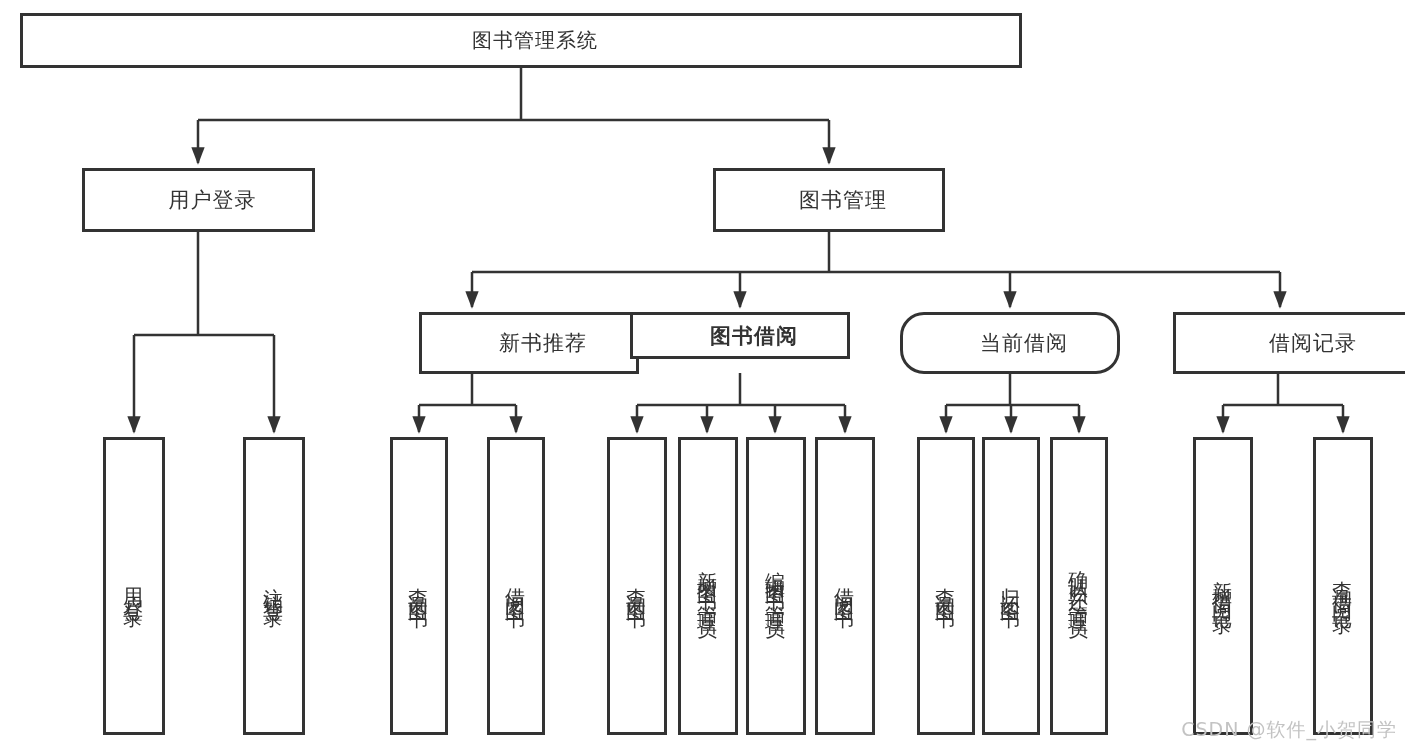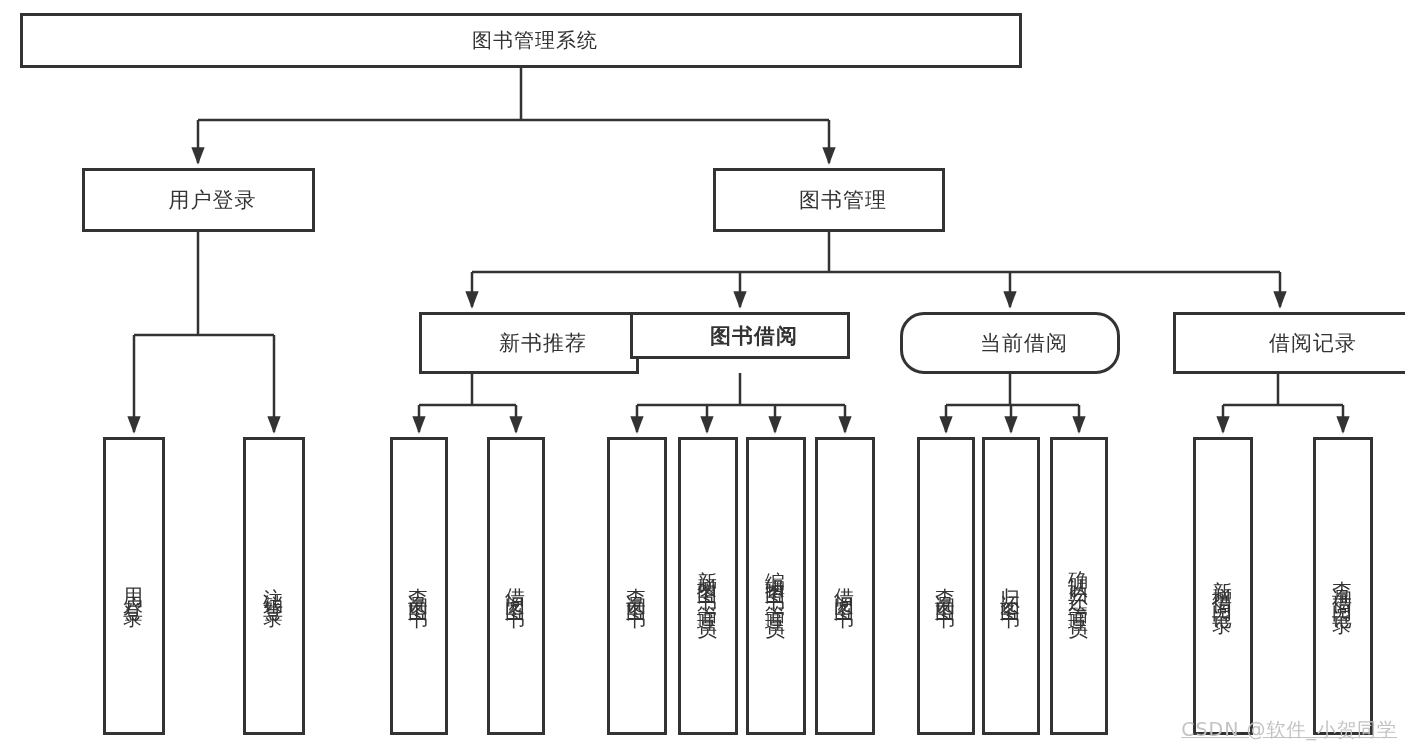--- a/index.html
+++ b/index.html
@@ -55,21 +55,20 @@
     height: 298px;
   }
   .watermark {
     position: absolute;
     right: 8px;
     top: 717px;
     font-size: 19px;
     color: #c3c3c3;
     letter-spacing: 1px;
     white-space: nowrap;
-    text-decoration: underline;
   }
 </style>
 </head>
 <body>
 
 <div class="stage">
 
   <svg class="connectors" viewBox="0 0 1405 747" xmlns="http://www.w3.org/2000/svg">
     <defs>
       <marker id="arrow" viewBox="0 0 10 10" refX="9" refY="5" markerWidth="7" markerHeight="7" orient="auto" markerUnits="strokeWidth">

